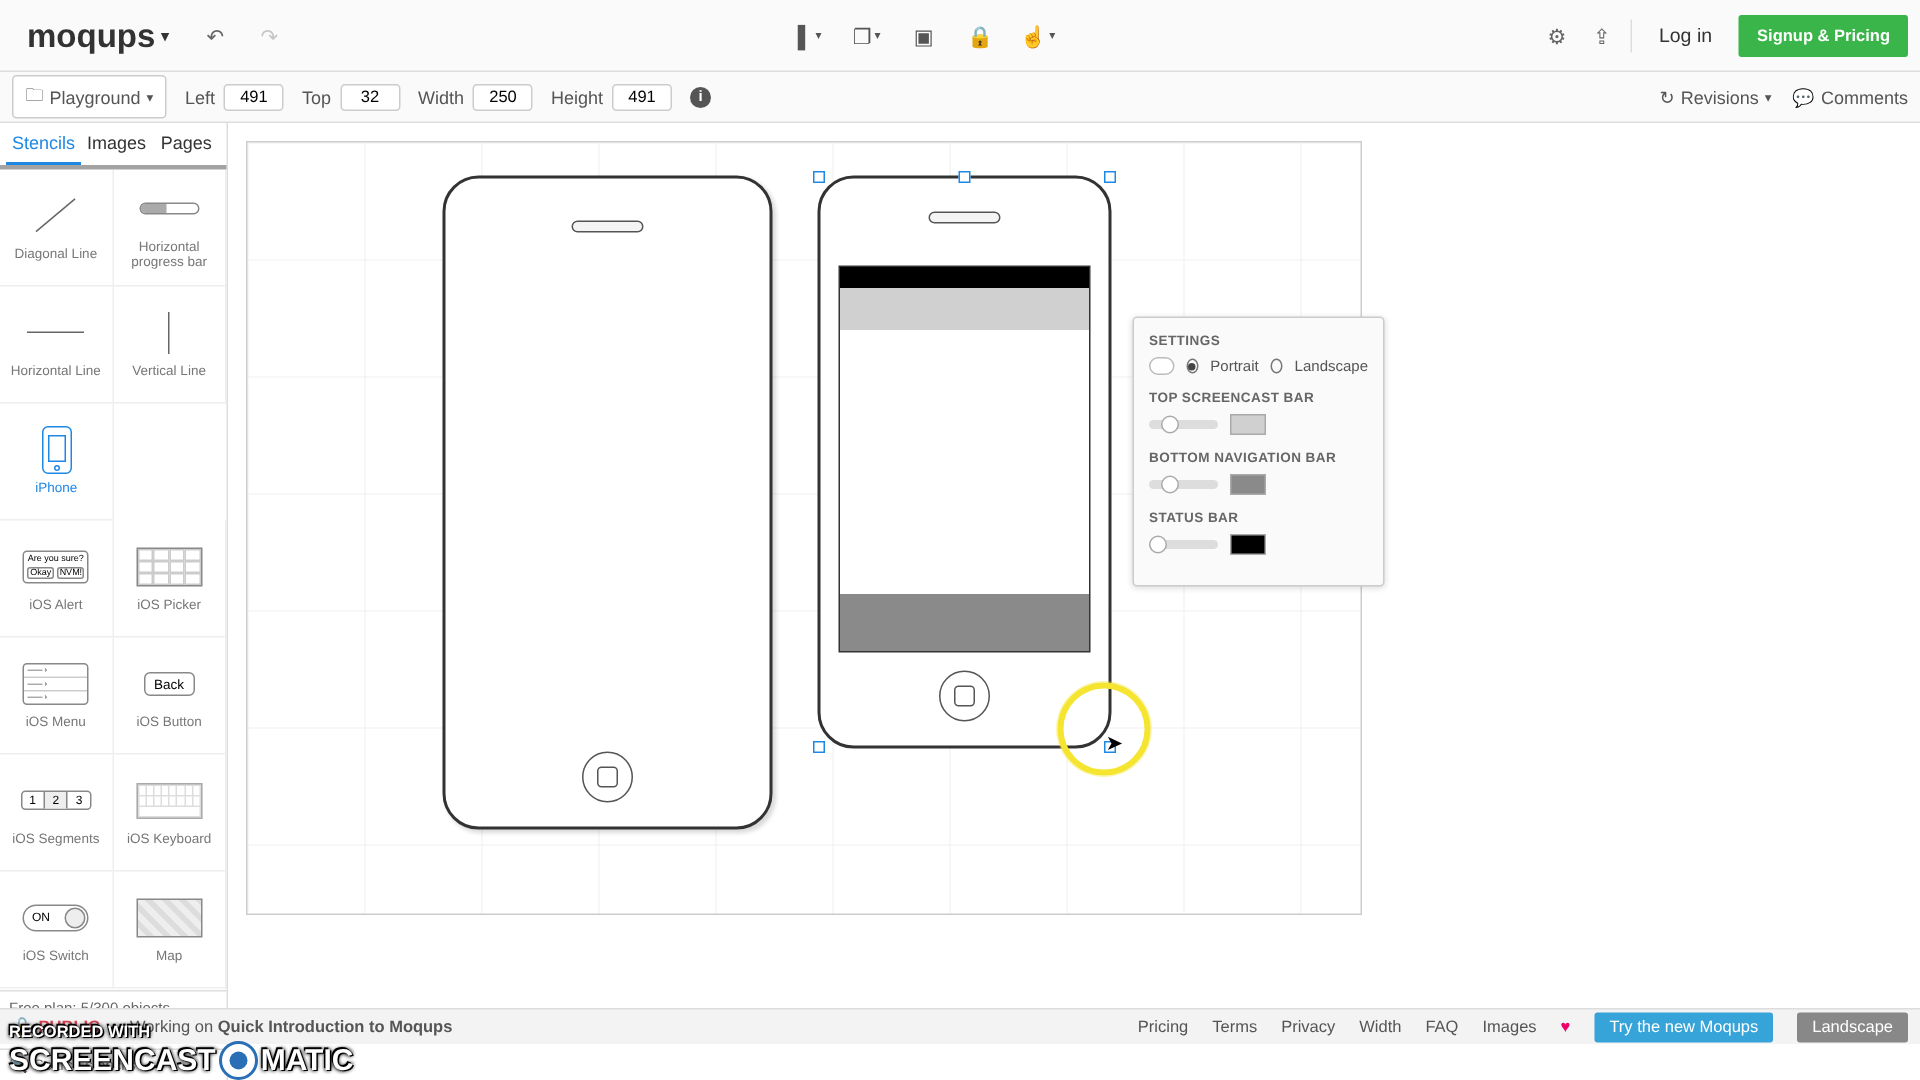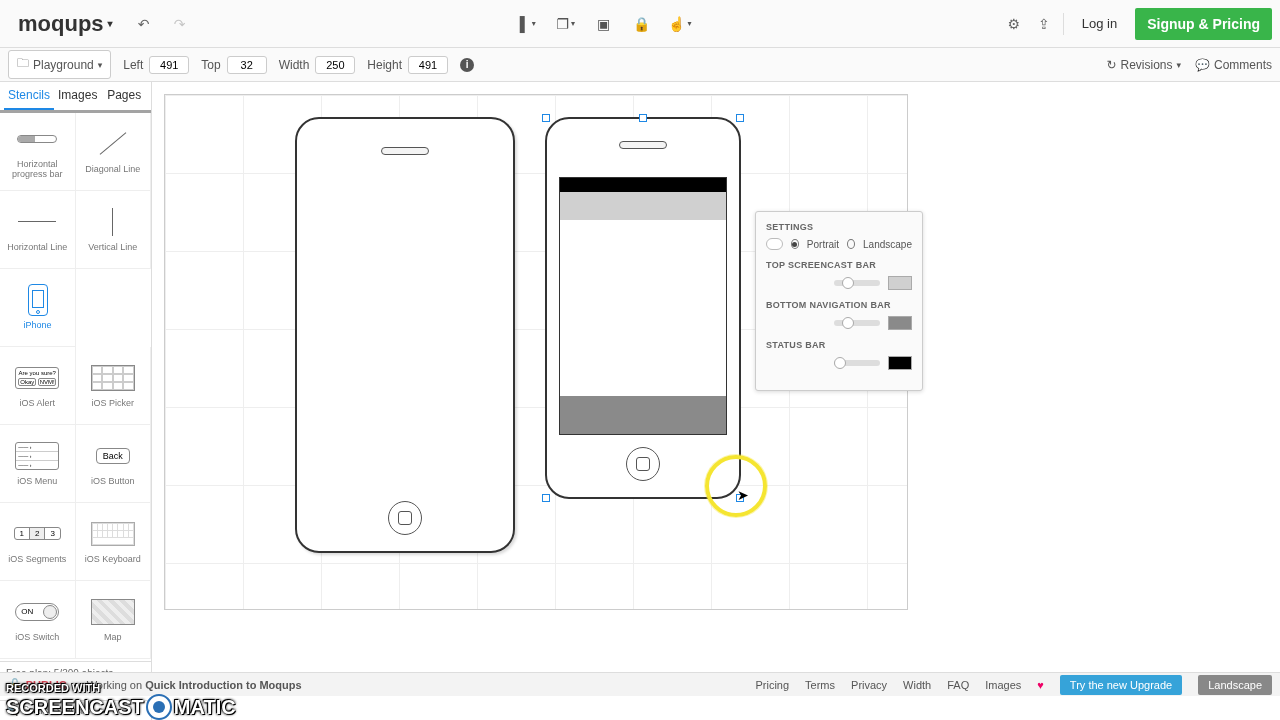--- a/index.html
+++ b/index.html
@@ -5,21 +5,21 @@
 * { box-sizing: border-box; margin: 0; padding: 0; font-family: Arial, Helvetica, sans-serif; }
 body { background: #fff; width: 1280px; height: 720px; overflow: hidden; position: relative; }
 
 
 .topbar { height: 48px; border-bottom: 1px solid #ddd; display: flex; align-items: center; padding: 0 8px; background: #fafafa; }
 .logo { font-family: cursive; font-weight: bold; font-size: 22px; color: #333; padding: 0 10px; display:flex; align-items:center; gap:4px;}
 .logo .caret { font-size: 10px; }
 .topbar-mid { flex: 1; display: flex; align-items: center; gap: 14px; margin-left: 10px;}
 .icon-btn { width: 22px; height: 22px; display: inline-flex; align-items: center; justify-content: center; color: #666; font-size: 14px; cursor: pointer; }
 .topbar-right { display: flex; align-items: center; gap: 8px; }
-.btn-green { background: #39b54a; color: #fff; padding: 8px 12px; font-size: 14px; font-weight: bold; border-radius: 2px; cursor:pointer;}
+.btn-green { background: #39b54a; color: #fff; padding: 8px 12px; font-size: 11px; font-weight: bold; border-radius: 2px; cursor:pointer;}
 .btn-plain { padding: 8px 10px; font-size: 13px; color: #333; cursor:pointer;}
 .toolbar-group { display:flex; align-items:center; gap:14px; margin: 0 auto;}
 .toolbar-group .tbtn { width:24px; height:24px; display:flex; align-items:center; justify-content:center; color:#555; cursor:pointer; font-size:14px; position:relative;}
 .tbtn .drop { font-size:8px; margin-left:2px;}
 .divider-v { width:1px; height:22px; background:#ddd;}
 
 
 .propsbar { height: 34px; border-bottom: 1px solid #ddd; display: flex; align-items: center; padding: 0 8px; font-size: 12px; color: #555; background:#fafafa;}
 .propsbar .pill { background:#fff; border:1px solid #ccc; border-radius:3px; padding:3px 8px; display:flex; align-items:center; gap:4px; cursor:pointer;}
 .propsbar .field { display:flex; align-items:center; gap:6px; margin-left:12px;}
@@ -82,21 +82,21 @@
 
 
 .sel-handle { position:absolute; width:8px; height:8px; background:#fff; border:1.5px solid #1e88e5;}
 .sh-tl { left:-5px; top:-5px;} .sh-tr { right:-5px; top:-5px;}
 .sh-bl { left:-5px; bottom:-5px;} .sh-br { right:-5px; bottom:-5px;}
 .sh-tm { left:50%; top:-5px; transform:translateX(-50%);} 
 
 
 .settings { position:absolute; left:590px; top:116px; width:168px; background:#fafafa; border:1px solid #ccc; border-radius:3px; padding:10px; box-shadow:0 1px 4px rgba(0,0,0,0.15); font-size:10px; color:#555;}
 .settings .sec-title { font-weight:bold; font-size:9px; color:#666; letter-spacing:.3px; margin-bottom:6px;}
-.settings .row { display:flex; align-items:center; gap:8px; margin-bottom:10px;justify-content:flex-end;}
+.settings .row { display:flex; align-items:center; gap:8px; margin-bottom:10px;}
 .radio { width:10px; height:10px; border:1px solid #777; border-radius:50%; display:inline-flex; align-items:center; justify-content:center;}
 .radio.checked::after { content:''; width:5px; height:5px; background:#444; border-radius:50%;}
 .slider { width:46px; height:6px; background:#ddd; border-radius:3px; position:relative;}
 .slider .knob { position:absolute; top:-3px; width:12px; height:12px; background:#fff; border:1px solid #aaa; border-radius:50%;}
 .swatch { width:24px; height:14px; border:1px solid #aaa;}
 
 
 .highlight { position:absolute; width:62px; height:62px; border:4px solid #f5e531; border-radius:50%; box-shadow:0 0 0 1px rgba(245,229,49,.4); pointer-events:none;}
 .cursor-arrow { position:absolute; font-size:14px; color:#000; pointer-events:none;}
 
@@ -183,31 +183,31 @@
 <div class="sidebar">
   <div class="tabs">
     <div class="tab active">Stencils</div>
     <div class="tab">Images</div>
     <div class="tab">Pages</div>
   </div>
   <div class="stencil-grid">
     <div class="stencil-row">
       <div class="stencil-cell">
           <div class="stencil-icon">
+            <div style="width:34px;height:1px;background:#666;transform:rotate(-40deg)"></div>
+          </div>
+          <div class="stencil-label">Diagonal Line</div>
+        </div>
+      <div class="stencil-cell">
+          <div class="stencil-icon">
             <div style="width:40px;height:8px;border:1px solid #888;border-radius:4px;position:relative">
               <div style="position:absolute;left:0;top:0;bottom:0;width:45%;background:#aaa;border-radius:4px 0 0 4px"></div>
             </div>
           </div>
           <div class="stencil-label">Horizontal progress bar</div>
-        </div>
-      <div class="stencil-cell">
-          <div class="stencil-icon">
-            <div style="width:34px;height:1px;background:#666;transform:rotate(-40deg)"></div>
-          </div>
-          <div class="stencil-label">Diagonal Line</div>
         </div>
     </div>
     <div class="stencil-row">
       <div class="stencil-cell">
           <div class="stencil-icon">
             <div style="width:38px;height:1px;background:#666"></div>
           </div>
           <div class="stencil-label">Horizontal Line</div>
         </div>
       <div class="stencil-cell">
@@ -412,21 +412,21 @@
     </span>
   <span style="margin-left:20px"><span>Working on</span> <b>Quick Introduction to Moqups</b></span>
   <div class="links">
     <span>Pricing</span>
     <span>Terms</span>
     <span>Privacy</span>
     <span>Width</span>
     <span>FAQ</span>
     <span>Images</span>
     <span style="color:#e06">♥</span>
-    <span class="try">Try the new Upgrade</span>
+    <span class="try">Try the new Moqups</span>
     <span class="feedback">Landscape</span>
   </div>
 </div>
 
 <div class="recorder">
   <div>
     <div class="txt" style="font-size:11px">RECORDED WITH</div>
     <div style="display:flex;align-items:center;gap:2px">
       <span class="txt">SCREENCAST</span>
       <svg width="26" height="26" viewBox="0 0 26 26">

